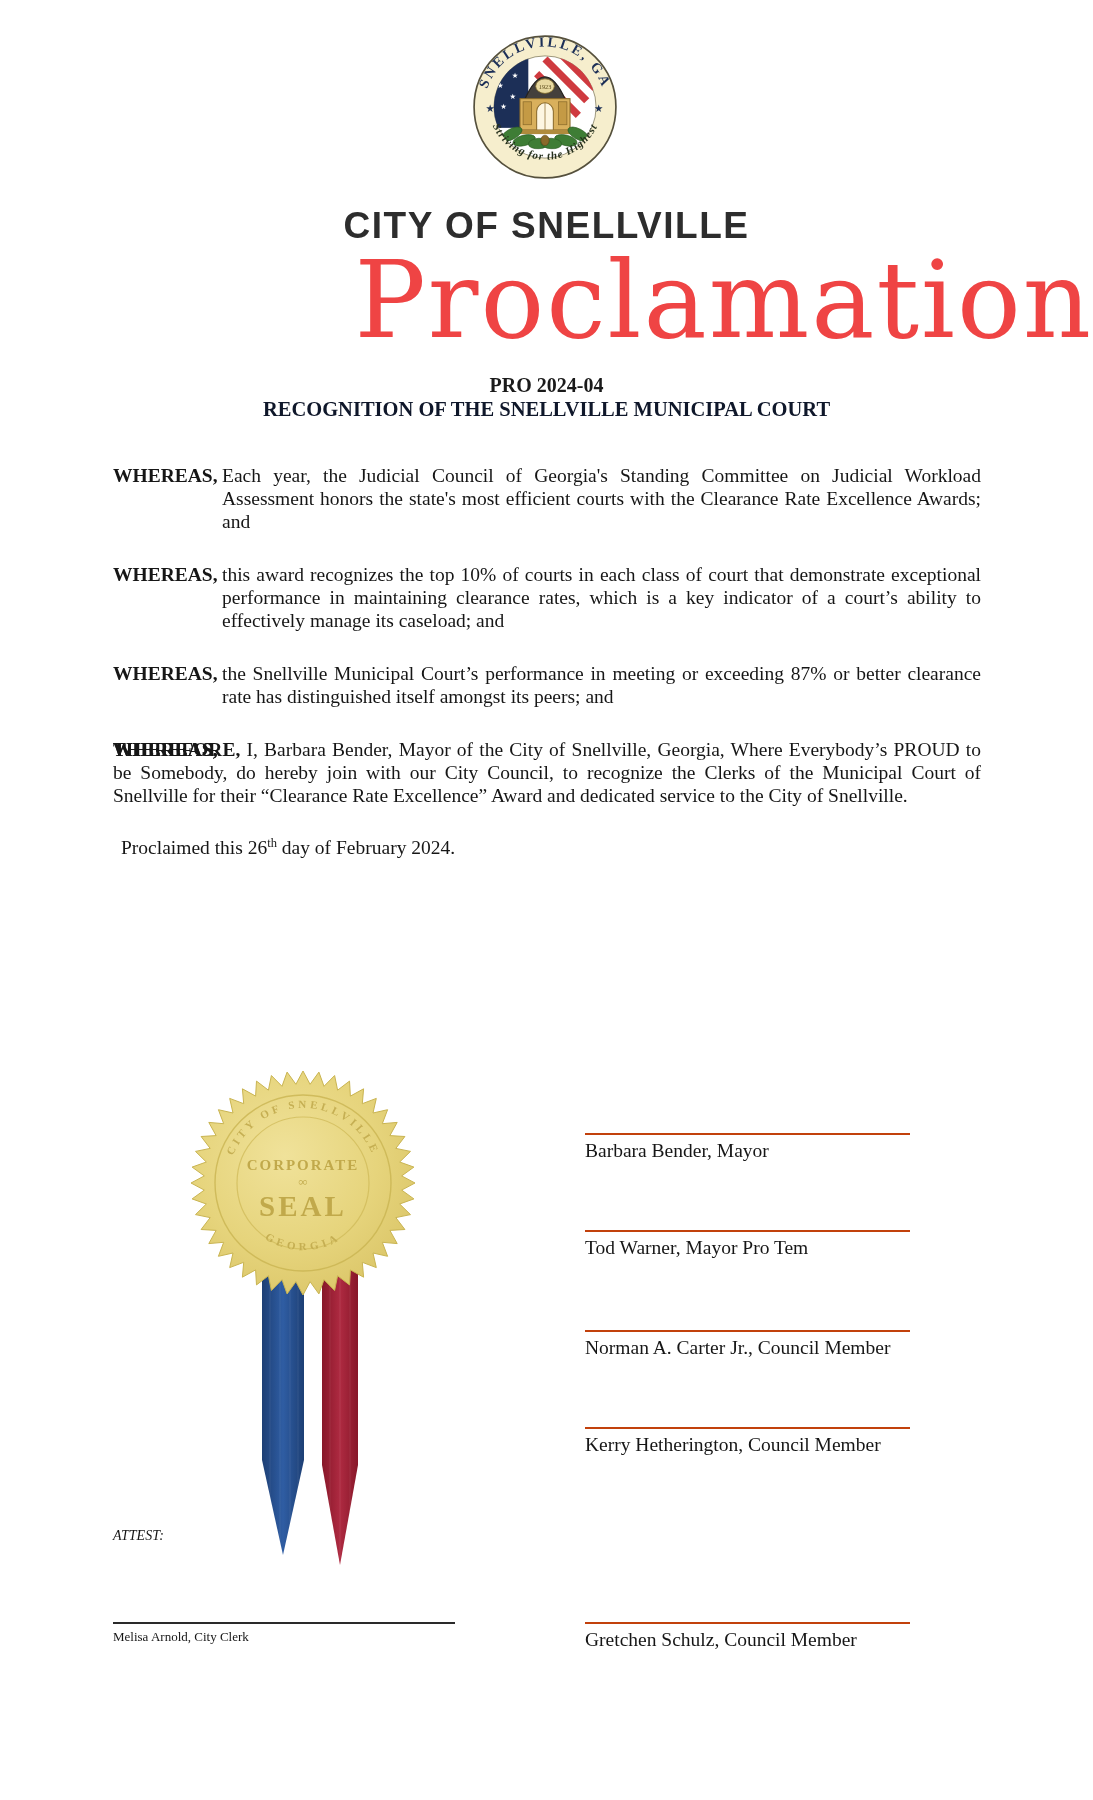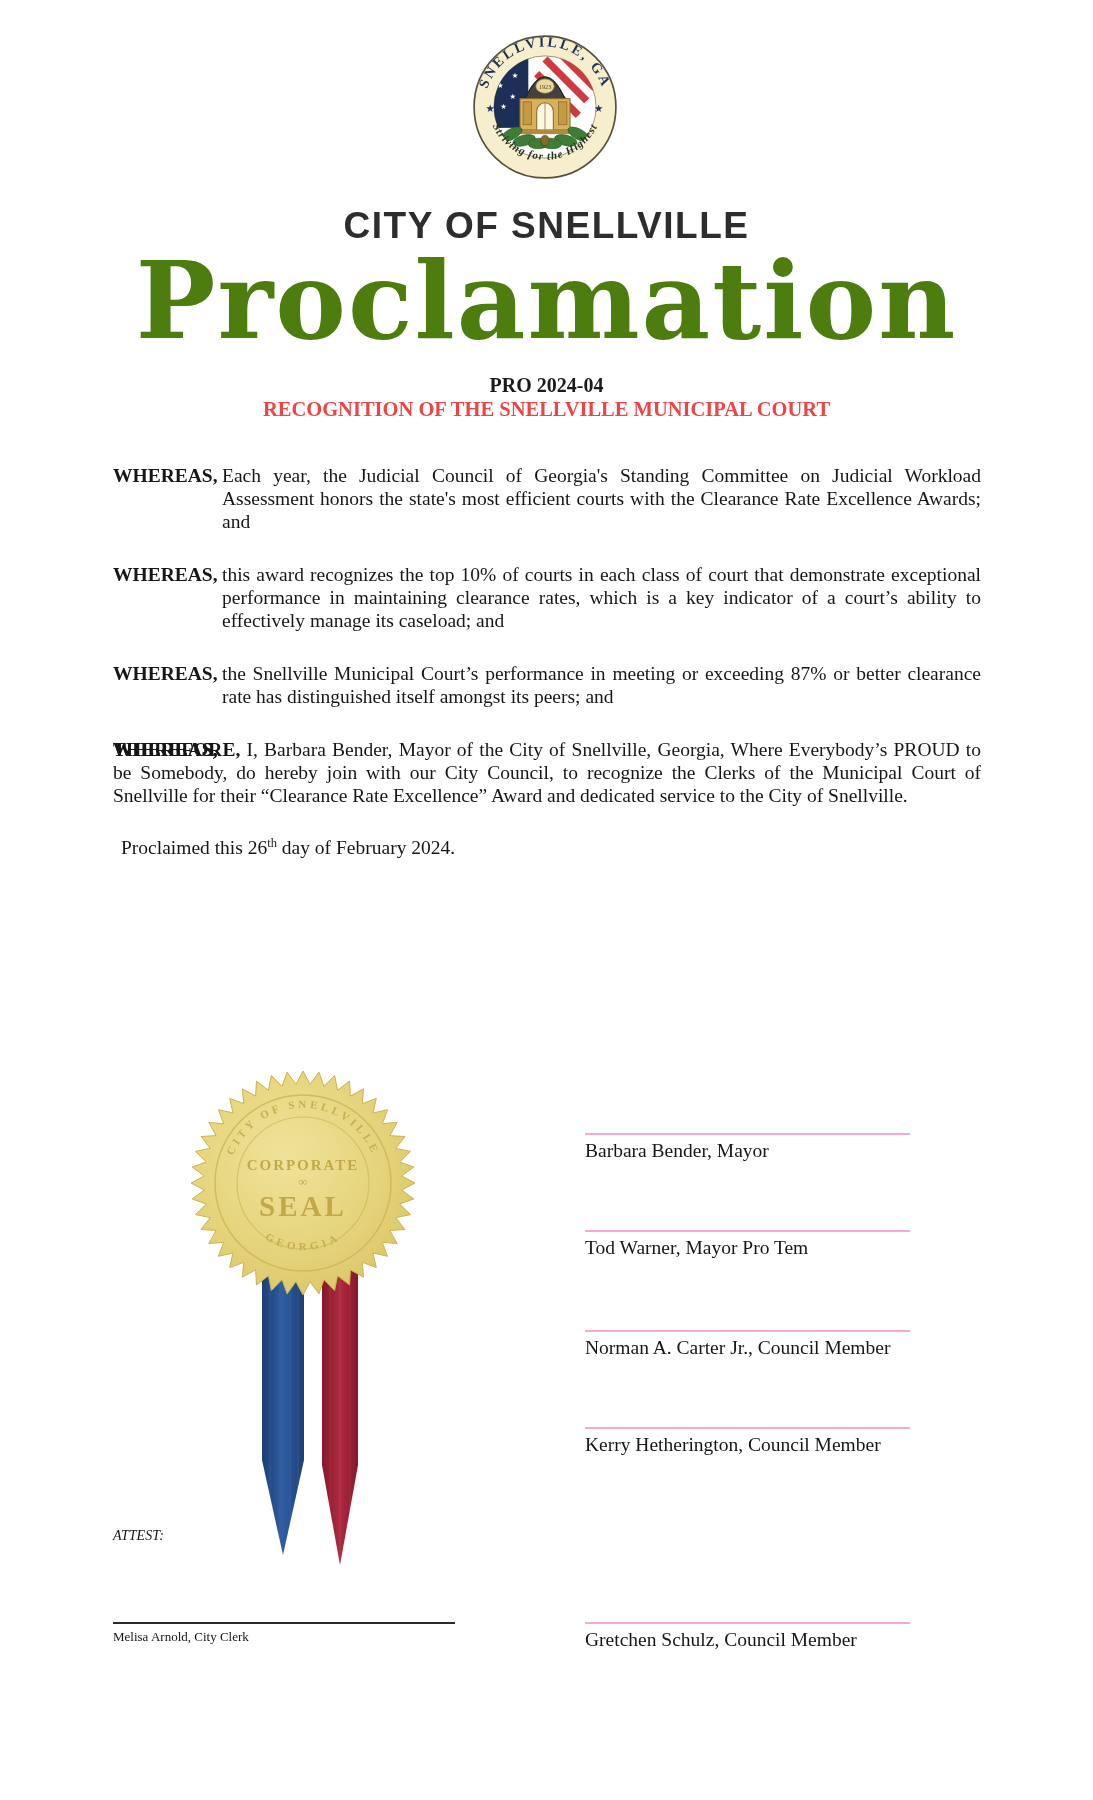--- a/index.html
+++ b/index.html
@@ -15,32 +15,32 @@
   
   .city-seal{position:absolute;left:472px;top:34px;width:146px;height:146px;}
   .heading{
     position:absolute;top:205px;left:0;width:100%;
     text-align:center;
     font-family:"Liberation Sans", sans-serif;
     font-weight:700;font-size:37px;letter-spacing:1.5px;color:#2d2d2d;
   }
   .title{
     position:absolute;top:228px;left:0;width:100%;
-    text-align:center;
+    text-align:right;
     font-family:"DejaVu Serif", serif;
-    font-weight:bold;font-size:106px;line-height:146px;
-    letter-spacing:2px;color:#4d7c0f;
+    font-weight:normal;font-size:106px;line-height:146px;
+    letter-spacing:2px;color:#ef4444;
   }
   .pro-number{
     position:absolute;top:374px;left:0;width:100%;
     text-align:center;font-weight:bold;font-size:20px;color:#1a1a1a;
   }
   .subtitle{
     position:absolute;top:398px;left:0;width:100%;
-    text-align:center;font-weight:bold;font-size:20.5px;color:#ef4444;
+    text-align:center;font-weight:bold;font-size:20.5px;color:#0f172a;
   }
   
   .body-block{
     position:absolute;left:113px;top:464px;width:868px;
     font-size:19.5px;line-height:23px;
   }
   .clause{
     position:relative;
     padding-left:109px;
     text-align:justify;
@@ -56,21 +56,21 @@
   }
   .therefore .label{font-weight:bold;}
   .proclaimed{margin:8px;}
   .proclaimed sup{font-size:12.5px;vertical-align:super;line-height:0;}
   
   .ribbons{position:absolute;left:250px;top:1230px;width:120px;height:350px;z-index:1;}
   .gold-seal{position:absolute;left:190px;top:1070px;width:226px;height:226px;z-index:2;}
   
   .sig-right{
     position:absolute;left:585px;width:325px;
-    border-top:2px solid #f9a8d4;
+    border-top:2px solid #c2410c;
     padding-top:5px;
     font-size:19.5px;
   }
   .sig-left{
     position:absolute;left:113px;width:342px;
     border-top:2px solid #2a2a2a;
     padding-top:5px;
     font-size:13px;
   }
   .attest{

